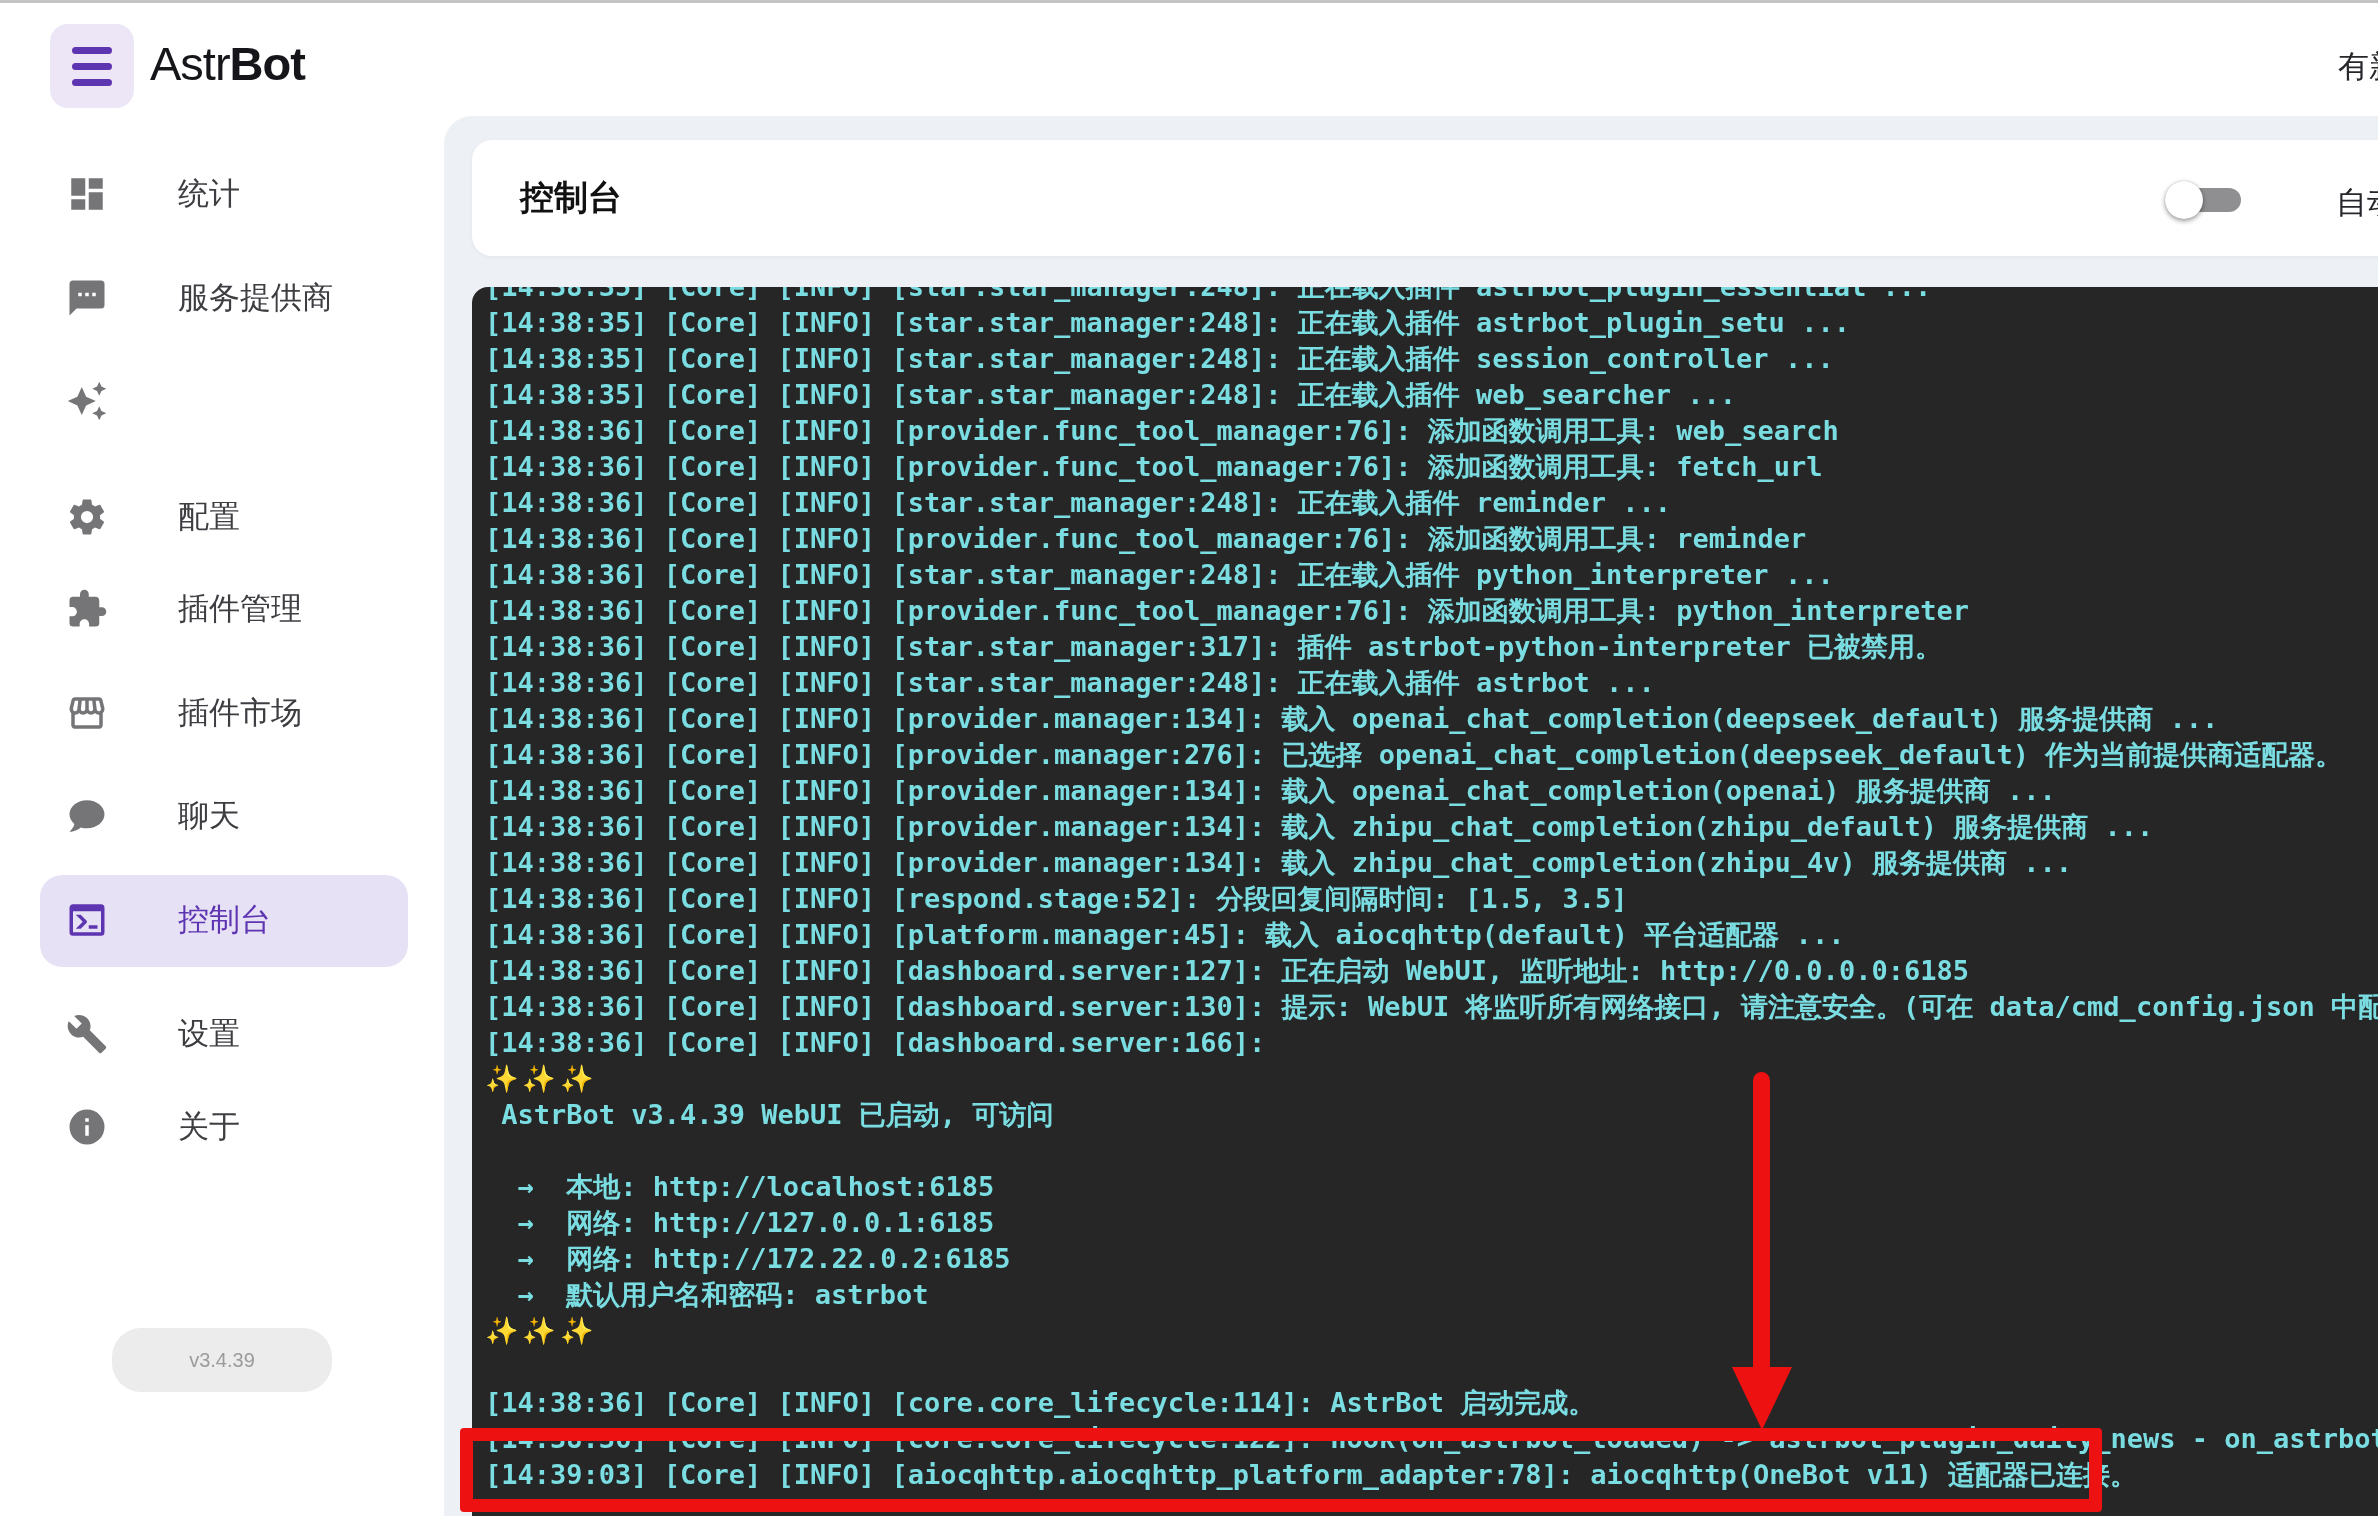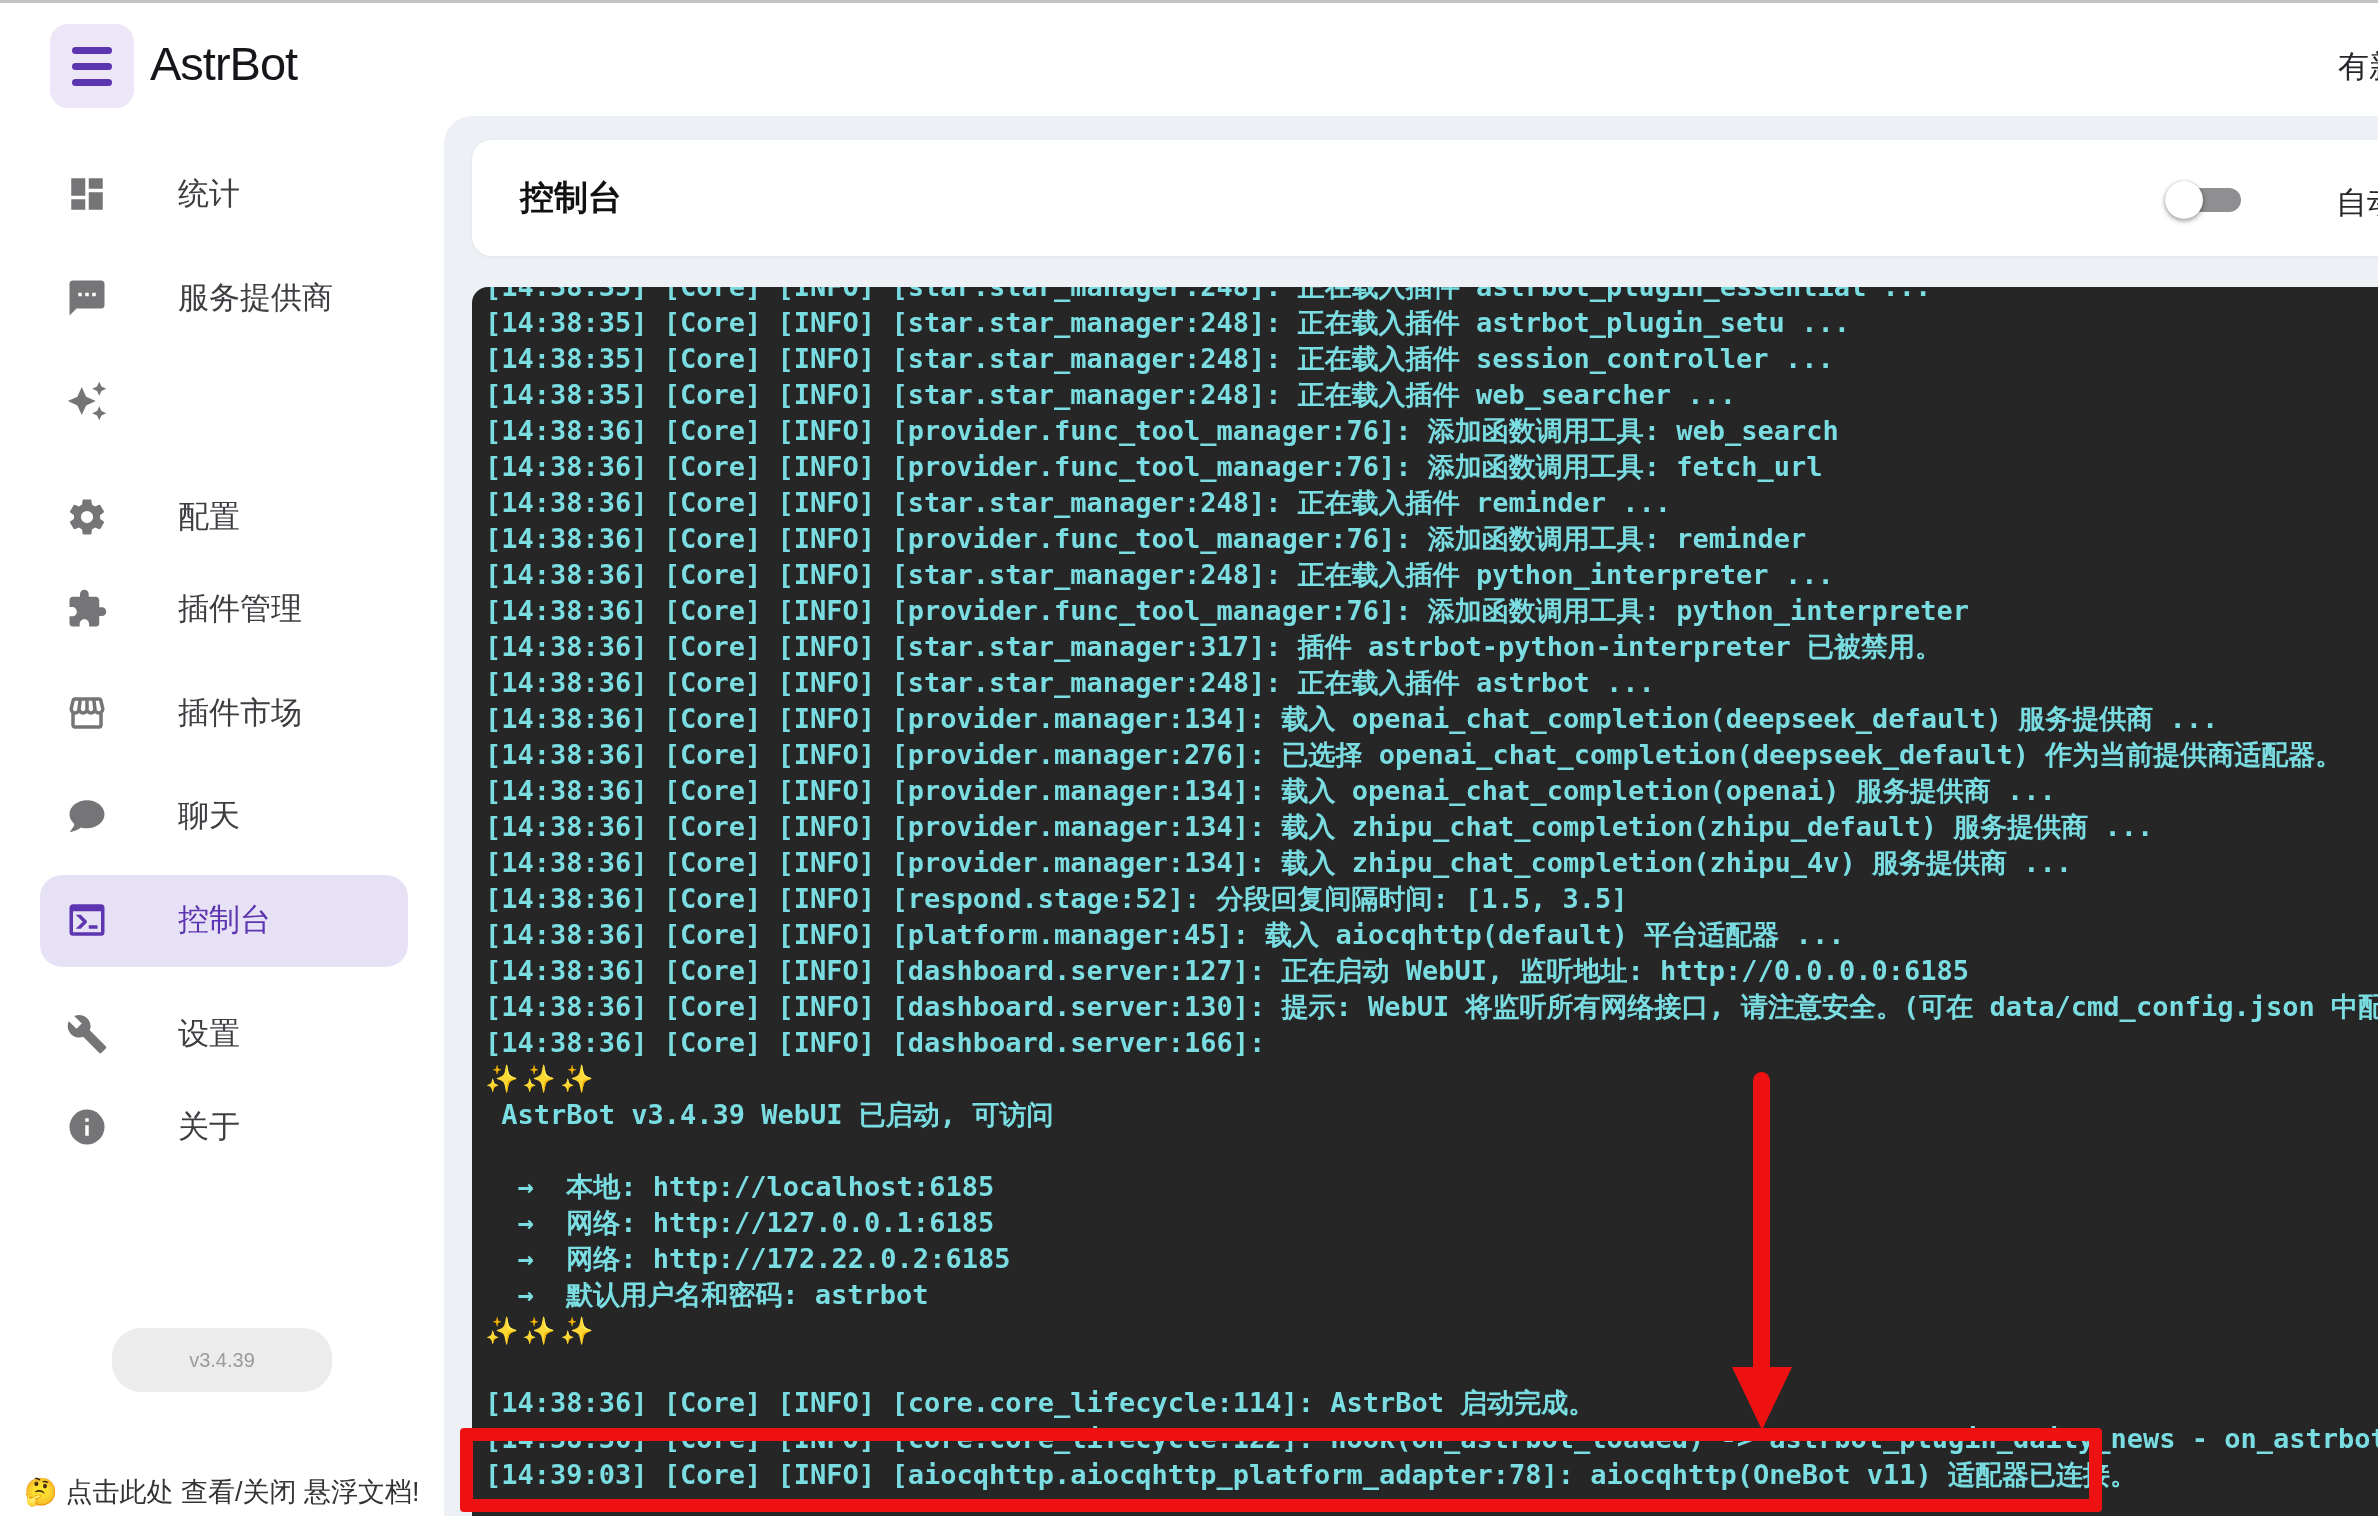--- a/index.html
+++ b/index.html
@@ -12,21 +12,21 @@
 
   
   .hamburger-btn {
     position:absolute; left:50px; top:24px; width:84px; height:84px;
     background:#ece6f7; border-radius:18px; cursor:pointer;
     display:flex; flex-direction:column; align-items:center; justify-content:center; gap:9px;
   }
   .hamburger-btn .bar { width:40px; height:7px; border-radius:3.5px; background:#5e35b1; }
   .logo { position:absolute; left:150px; top:36px; font-size:47px; color:#15151a; letter-spacing:-1px; white-space:nowrap; }
   .logo .b { font-weight:400; }
-  .logo .r { font-weight:400; }
+  .logo .r { font-weight:700; }
   .notice { position:absolute; left:2338px; top:46px; font-size:31px; color:#26262b; white-space:nowrap; }
 
   
   .main-panel {
     position:absolute; left:444px; top:116px; right:-40px; bottom:-40px;
     background:#edf0f4; border-top-left-radius:28px;
   }
   .console-card {
     position:absolute; left:472px; top:140px; right:-30px; height:116px;
     background:#ffffff; border-radius:20px; box-shadow:0 1px 4px rgba(0,0,0,.05);
@@ -237,15 +237,14 @@
 
     <span class="icon">
           <svg viewBox="0 0 24 24">
             <path fill="currentColor" d="M13,9H11V7H13M13,17H11V11H13M12,2A10,10 0 0,0 2,12A10,10 0 0,0 12,22A10,10 0 0,0 22,12A10,10 0 0,0 12,2Z"></path>
           </svg>
         </span>
     <span class="lbl">关于</span>
   </div>
     </div>
   <div class="version-badge">v3.4.39</div>
-  <div class="sb-footer doc-toggle">🤔 点击此处 查看/关闭 悬浮文档!</div>
 
 </nav>
 
 </body></html>

